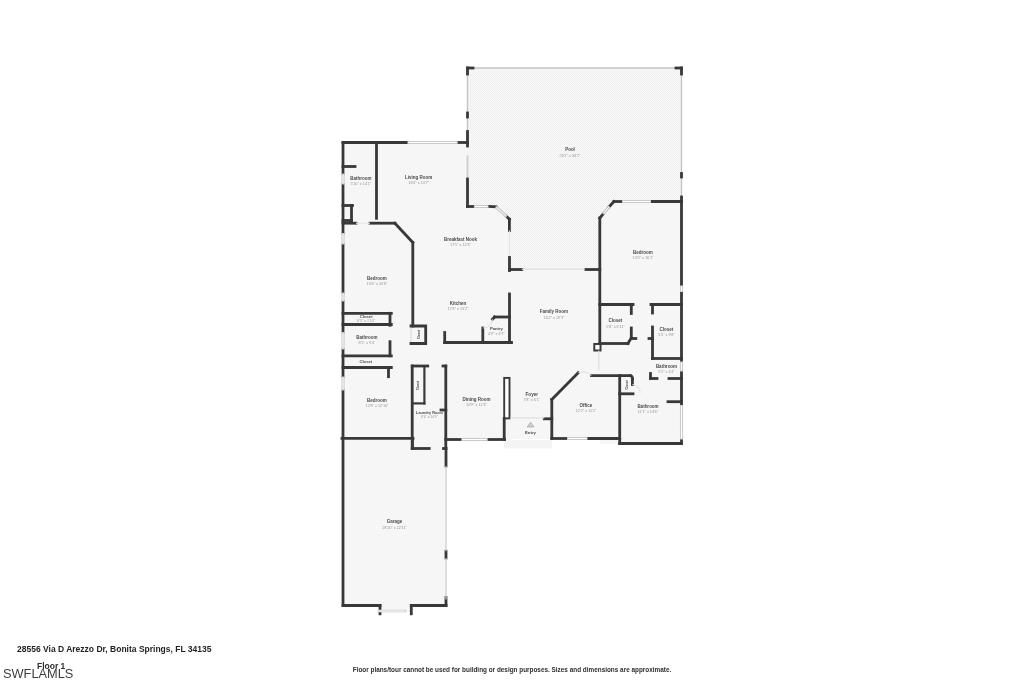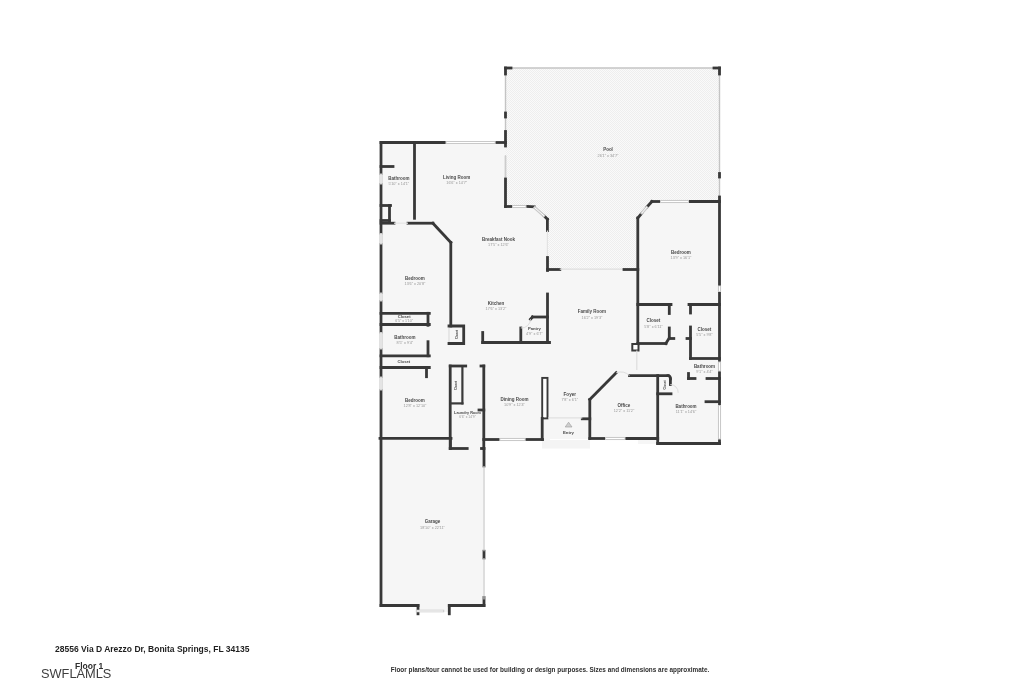--- a/index.html
+++ b/index.html
@@ -1,17 +1,17 @@
 <!DOCTYPE html>
 <html><head>
 <meta charset="utf-8">
 <style>
   html,body{margin:0;padding:0;background:#ffffff;}
   .page{position:relative;width:864px;height:682px;background:#ffffff;overflow:hidden;filter:grayscale(1);
-        font-family:"Liberation Sans", sans-serif;margin-left:38px;}
+        font-family:"Liberation Sans", sans-serif;}
   svg{position:absolute;left:0;top:0;}
   .rn{font-family:"Liberation Sans",sans-serif;font-size:4.5px;font-weight:700;fill:#4a4a4a;text-anchor:middle;}
   .rd{font-family:"Liberation Sans",sans-serif;font-size:3.8px;font-weight:400;fill:#969696;text-anchor:middle;}
   .rnv{font-family:"Liberation Sans",sans-serif;font-size:3.0px;font-weight:700;fill:#4a4a4a;text-anchor:middle;}
 </style>
 </head>
 <body>
 <div class="page">
 <svg width="1024" height="682" viewBox="0 0 1024 682">
   <defs>

